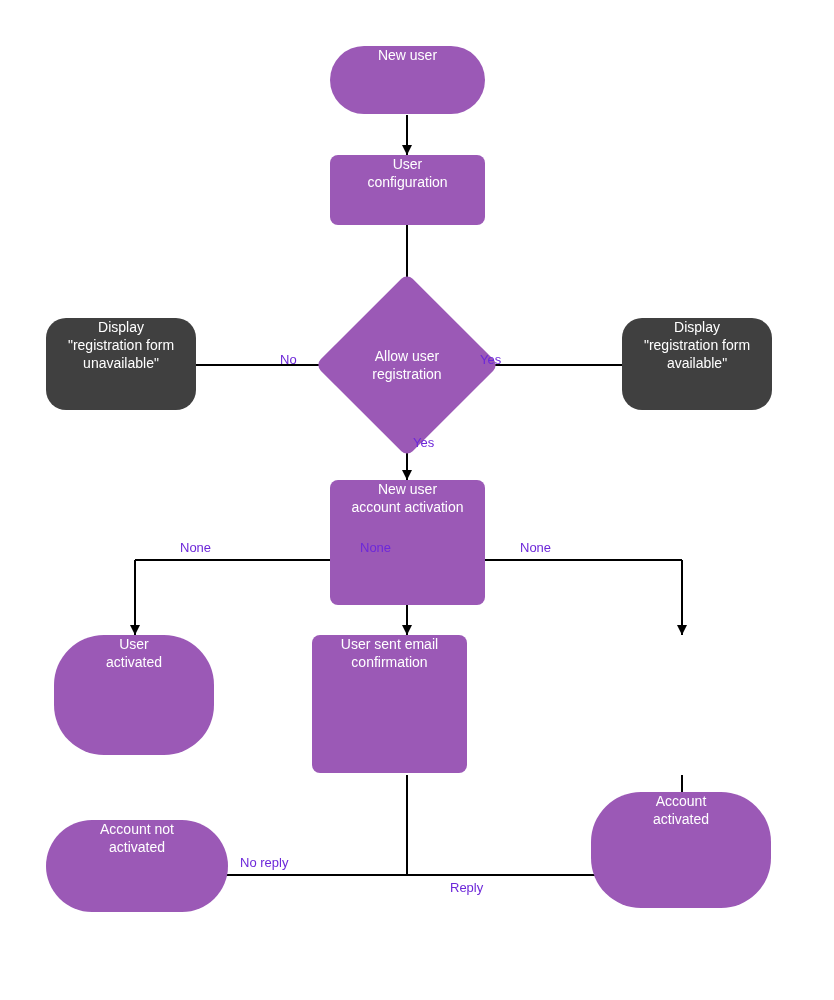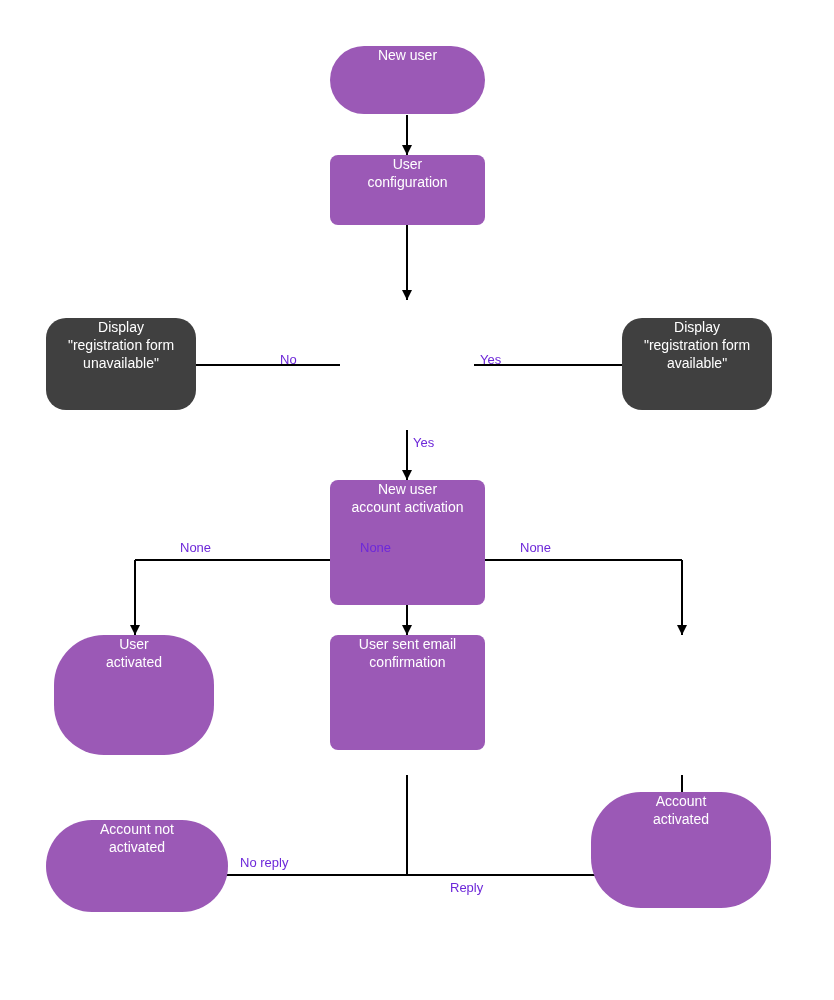--- a/index.html
+++ b/index.html
@@ -122,20 +122,27 @@
 
   <div class="node pill" style="left:330px; top:46px; width:155px; height:68px;">
     <span>New user</span>
   </div>
 
   <div class="node rounded-rect" style="left:330px; top:155px; width:155px; height:70px;">
     <span style="white-space:pre-line;">User
 configuration</span>
   </div>
 
+  <div class="diamond-wrapper" style="left:342px; top:300px; width:130px; height:130px;">
+    <div class="diamond"></div>
+    <div class="diamond-text">
+      <span style="white-space:pre-line;">Allow user
+registration</span>
+    </div>
+  </div>
 
   <div class="node rounded-lg" style="left:46px; top:318px; width:150px; height:92px;">
     <span style="white-space:pre-line;">Display
 "registration form
 unavailable"</span>
   </div>
 
   <div class="node rounded-lg" style="left:622px; top:318px; width:150px; height:92px;">
     <span style="white-space:pre-line;">Display
 "registration form
@@ -145,21 +152,21 @@
   <div class="node rounded-rect" style="left:330px; top:480px; width:155px; height:125px;">
     <span style="white-space:pre-line;">New user
 account activation</span>
   </div>
 
   <div class="node pill" style="left:54px; top:635px; width:160px; height:120px;">
     <span style="white-space:pre-line;">User
 activated</span>
   </div>
 
-  <div class="node rounded-rect" style="left:330px; top:635px; width:155px; height:115px;">
+  <div class="node rounded-rect" style="left:312px; top:635px; width:155px; height:138px;">
     <span style="white-space:pre-line;">User sent email
 confirmation</span>
   </div>
 
 
   <div class="node pill" style="left:46px; top:820px; width:182px; height:92px;">
     <span style="white-space:pre-line;">Account not
 activated</span>
   </div>
 

